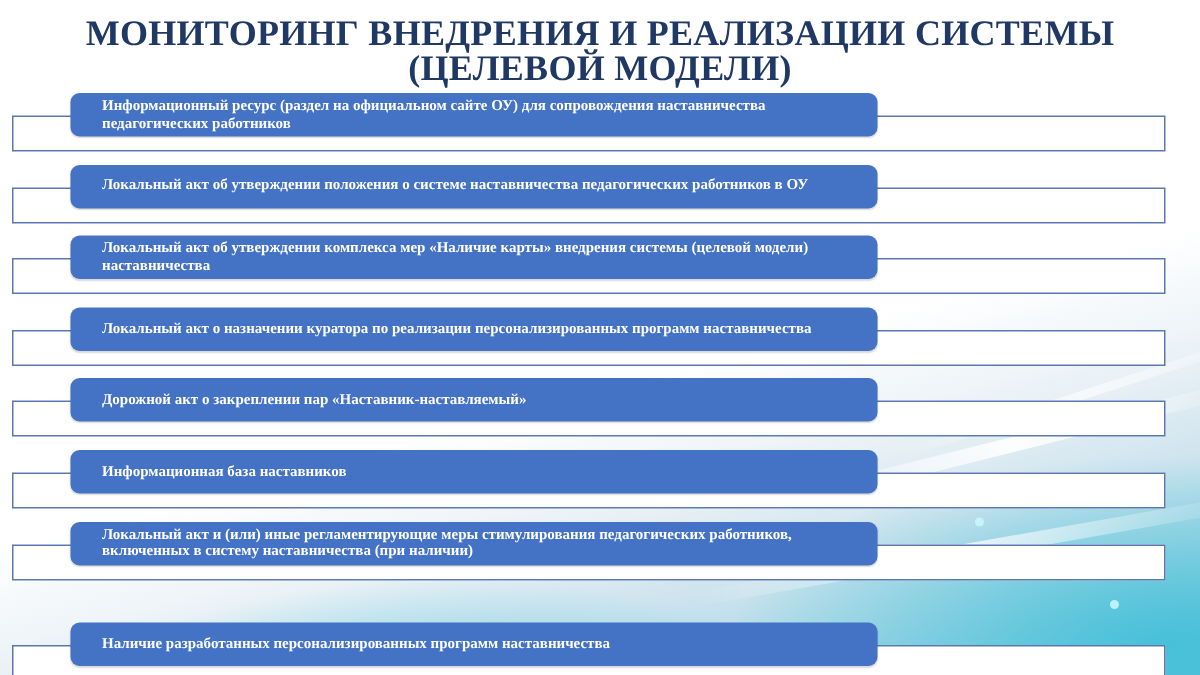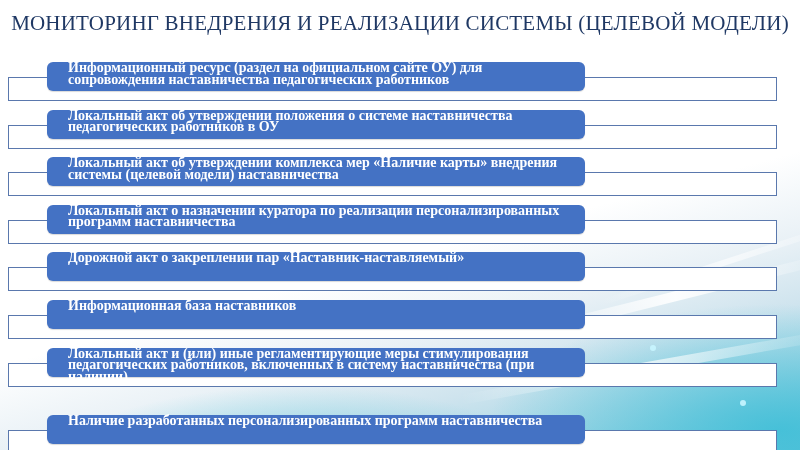--- a/index.html
+++ b/index.html
@@ -19,33 +19,33 @@
     position: absolute; z-index: 0; height: 10px; border-radius: 6px;
     background: linear-gradient(90deg, rgba(255,255,255,0), rgba(255,255,255,0.9), rgba(255,255,255,0));
     transform-origin: left center;
   }
   .streak.s1 { left: 520px; top: 330px; width: 320px; transform: rotate(-14deg); }
   .streak.s2 { left: 460px; top: 395px; width: 380px; transform: rotate(-10deg); opacity: .8; }
   .streak.s3 { left: 600px; top: 300px; width: 260px; height: 6px; transform: rotate(-18deg); opacity: .7; }
   .dot { position: absolute; z-index: 0; width: 6px; height: 6px; border-radius: 50%; background: rgba(200,245,255,0.9); }
   .title {
     position: absolute; z-index: 2; left: 0; right: 0; top: 12px;
-    text-align: center; color: #1f3864; font-weight: normal;
-    font-size: 21px; line-height: 23px; letter-spacing: 0.2px;
+    text-align: center; color: #1f3864; font-weight: bold;
+    font-size: 24px; line-height: 23px; letter-spacing: 0.2px;
   }
   .row { position: absolute; left: 0; width: 800px; height: 48px; z-index: 1; }
   .outline-box {
     position: absolute; left: 8px; width: 769px; top: 15px; height: 24px;
     border: 1.5px solid #5a78ad; background: #ffffff; box-sizing: border-box;
   }
   .bar {
     position: absolute; left: 47px; width: 538px; top: 0; height: 29px;
     background: #4472c4; border-radius: 6px; box-sizing: border-box;
-    padding: 0 14px 0 21px; display: flex; 
-    color: #ffffff; font-weight: bold; font-size: 14px; line-height: 11.5px;
+    padding: 0 14px 0 21px; display: flex; align-items: center;
+    color: #ffffff; font-weight: bold; font-size: 10px; line-height: 11.5px;
     box-shadow: 0 1px 1px rgba(0,0,0,0.15);
   }
 </style>
 </head>
 <body>
 
 <div class="bg"></div>
 <div class="streak s1"></div>
 <div class="streak s2"></div>
 <div class="streak s3"></div>

